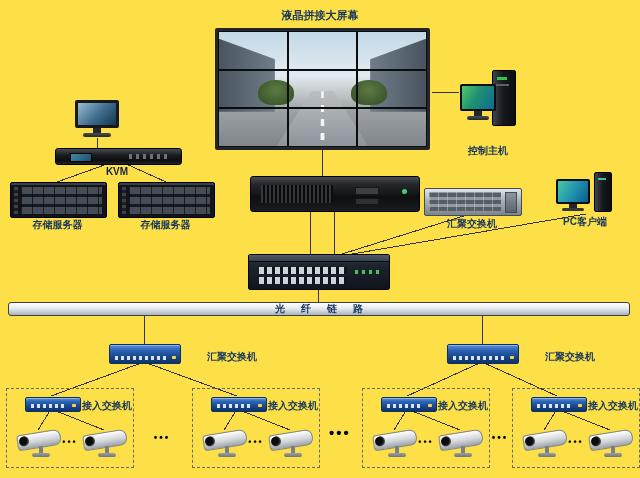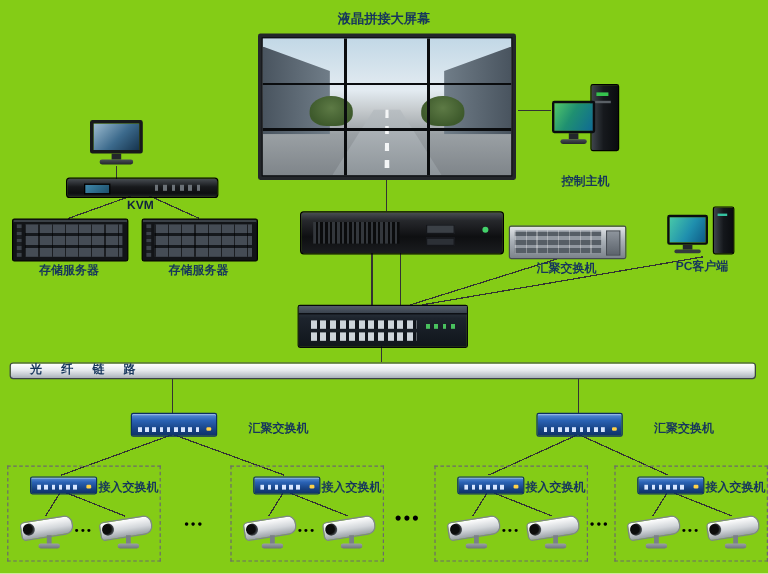--- a/index.html
+++ b/index.html
@@ -1,17 +1,17 @@
 <!DOCTYPE html>
 <html><head>
 <meta charset="utf-8">
 <style>
   html,body{margin:0;padding:0;background:#ffffff;}
   body{font-family:"Liberation Sans",sans-serif;}
-  .canvas{position:relative;width:640px;height:478px;background:#84cc16;overflow:hidden;}
+  .canvas{position:relative;width:640px;height:478px;background:#fde047;overflow:hidden;}
   .wires{position:absolute;left:0;top:0;width:640px;height:478px;}
   .wires line{stroke:#333;stroke-width:1;shape-rendering:crispEdges;}
 
   .lbl{position:absolute;font-size:10px;font-weight:600;color:#16365c;white-space:nowrap;}
   .title{top:8px;left:0;width:640px;text-align:center;font-size:11px;font-weight:700;}
 
   
   .wall{position:absolute;left:215px;top:28px;width:215px;height:122px;background:#0b0d0f;border:3px solid #23262a;border-radius:2px;box-sizing:border-box;}
   .scene{position:absolute;inset:1px;overflow:hidden;background:linear-gradient(180deg,#c2d8e6 0%,#e3ebf1 38%,#c6cbce 52%,#9aa0a4 70%,#7f858a 100%);}
   .sc-bl{position:absolute;left:0;top:6%;width:27%;height:64%;background:linear-gradient(90deg,#49545f,#707d88);clip-path:polygon(0 0,100% 28%,100% 100%,0 100%);}
@@ -72,21 +72,21 @@
 
   
   .core{position:absolute;left:248px;top:254px;width:140px;height:34px;background:linear-gradient(180deg,#39424d,#1d242d 30%,#10151b);border:1px solid #05070a;border-radius:2px;}
   .core-top{position:absolute;left:0;top:0;right:0;height:6px;background:linear-gradient(180deg,#525c68,#39424d);border-bottom:1px solid #05070a;}
   .core-ports{position:absolute;left:10px;width:88px;height:7px;background:repeating-linear-gradient(90deg,#cdd4da 0 5px,#10151b 5px 8px);}
   .row1{top:12px;}.row2{top:22px;}
   .core-leds{position:absolute;right:8px;top:15px;width:26px;height:4px;background:repeating-linear-gradient(90deg,#49c15e 0 3px,transparent 3px 7px);}
 
   
   .fiber{position:absolute;left:8px;top:302px;width:622px;height:14px;border:1px solid #3c4248;border-radius:3px;background:linear-gradient(180deg,#ffffff 0%,#e7eaee 45%,#c2c8cf 80%,#a9b0b8);box-sizing:border-box;}
-  .fiber-text{display:block;text-align:left;line-height:11px;font-size:10px;font-weight:700;letter-spacing:16px;text-indent:16px;color:#16365c;}
+  .fiber-text{display:block;text-align:center;line-height:11px;font-size:10px;font-weight:700;letter-spacing:16px;text-indent:16px;color:#16365c;}
 
   
   .bswitch{position:absolute;border-radius:2px;border:1px solid #0c2f63;background:linear-gradient(180deg,#5a8fd8 0%,#2a62b4 30%,#16407f 75%,#0f3369 100%);box-shadow:inset 0 1px 0 rgba(255,255,255,.35);}
   .bswitch .ports{position:absolute;left:5px;bottom:3px;right:14px;height:4px;background:repeating-linear-gradient(90deg,#d7e6ff 0 3px,rgba(0,0,0,0) 3px 6px);}
   .bswitch .led{position:absolute;right:4px;bottom:4px;width:4px;height:3px;background:#ffd24a;border-radius:1px;}
   .agg{width:70px;height:18px;}
   .access-sw{left:18px;top:8px;width:54px;height:13px;}
 
   
   .abox{position:absolute;top:388px;width:126px;height:78px;border:1px dashed #6b6b6b;}

